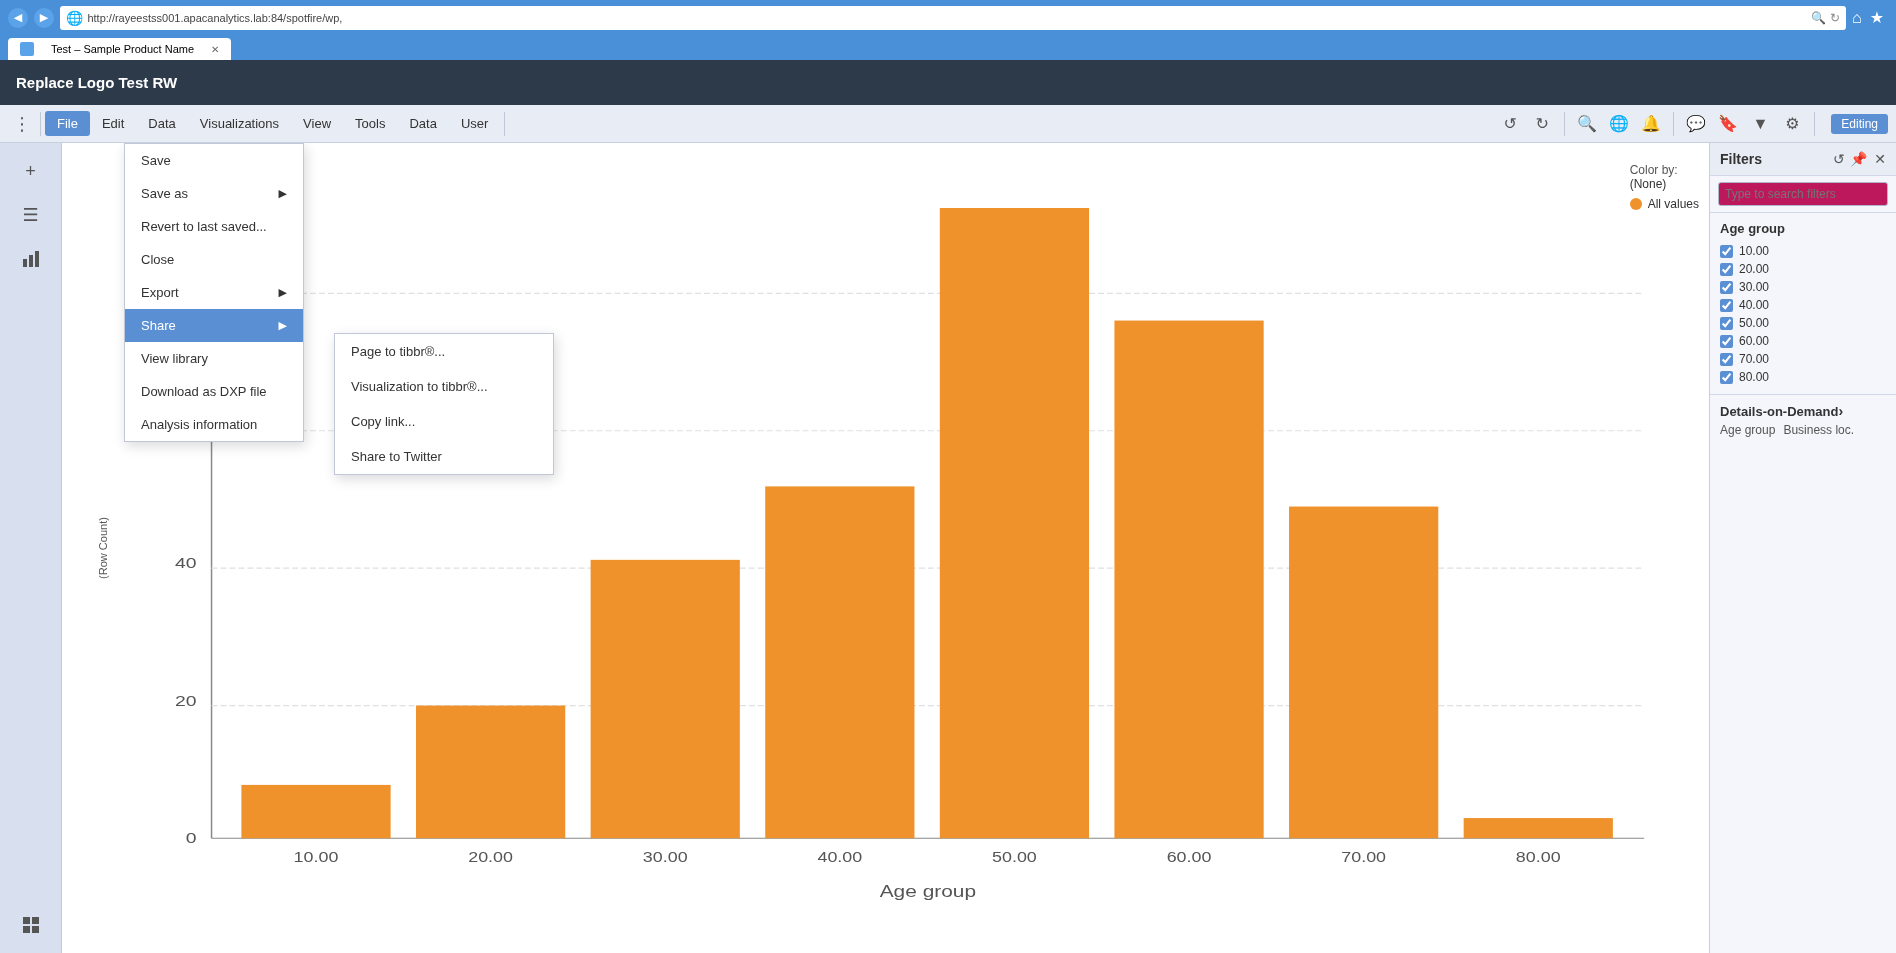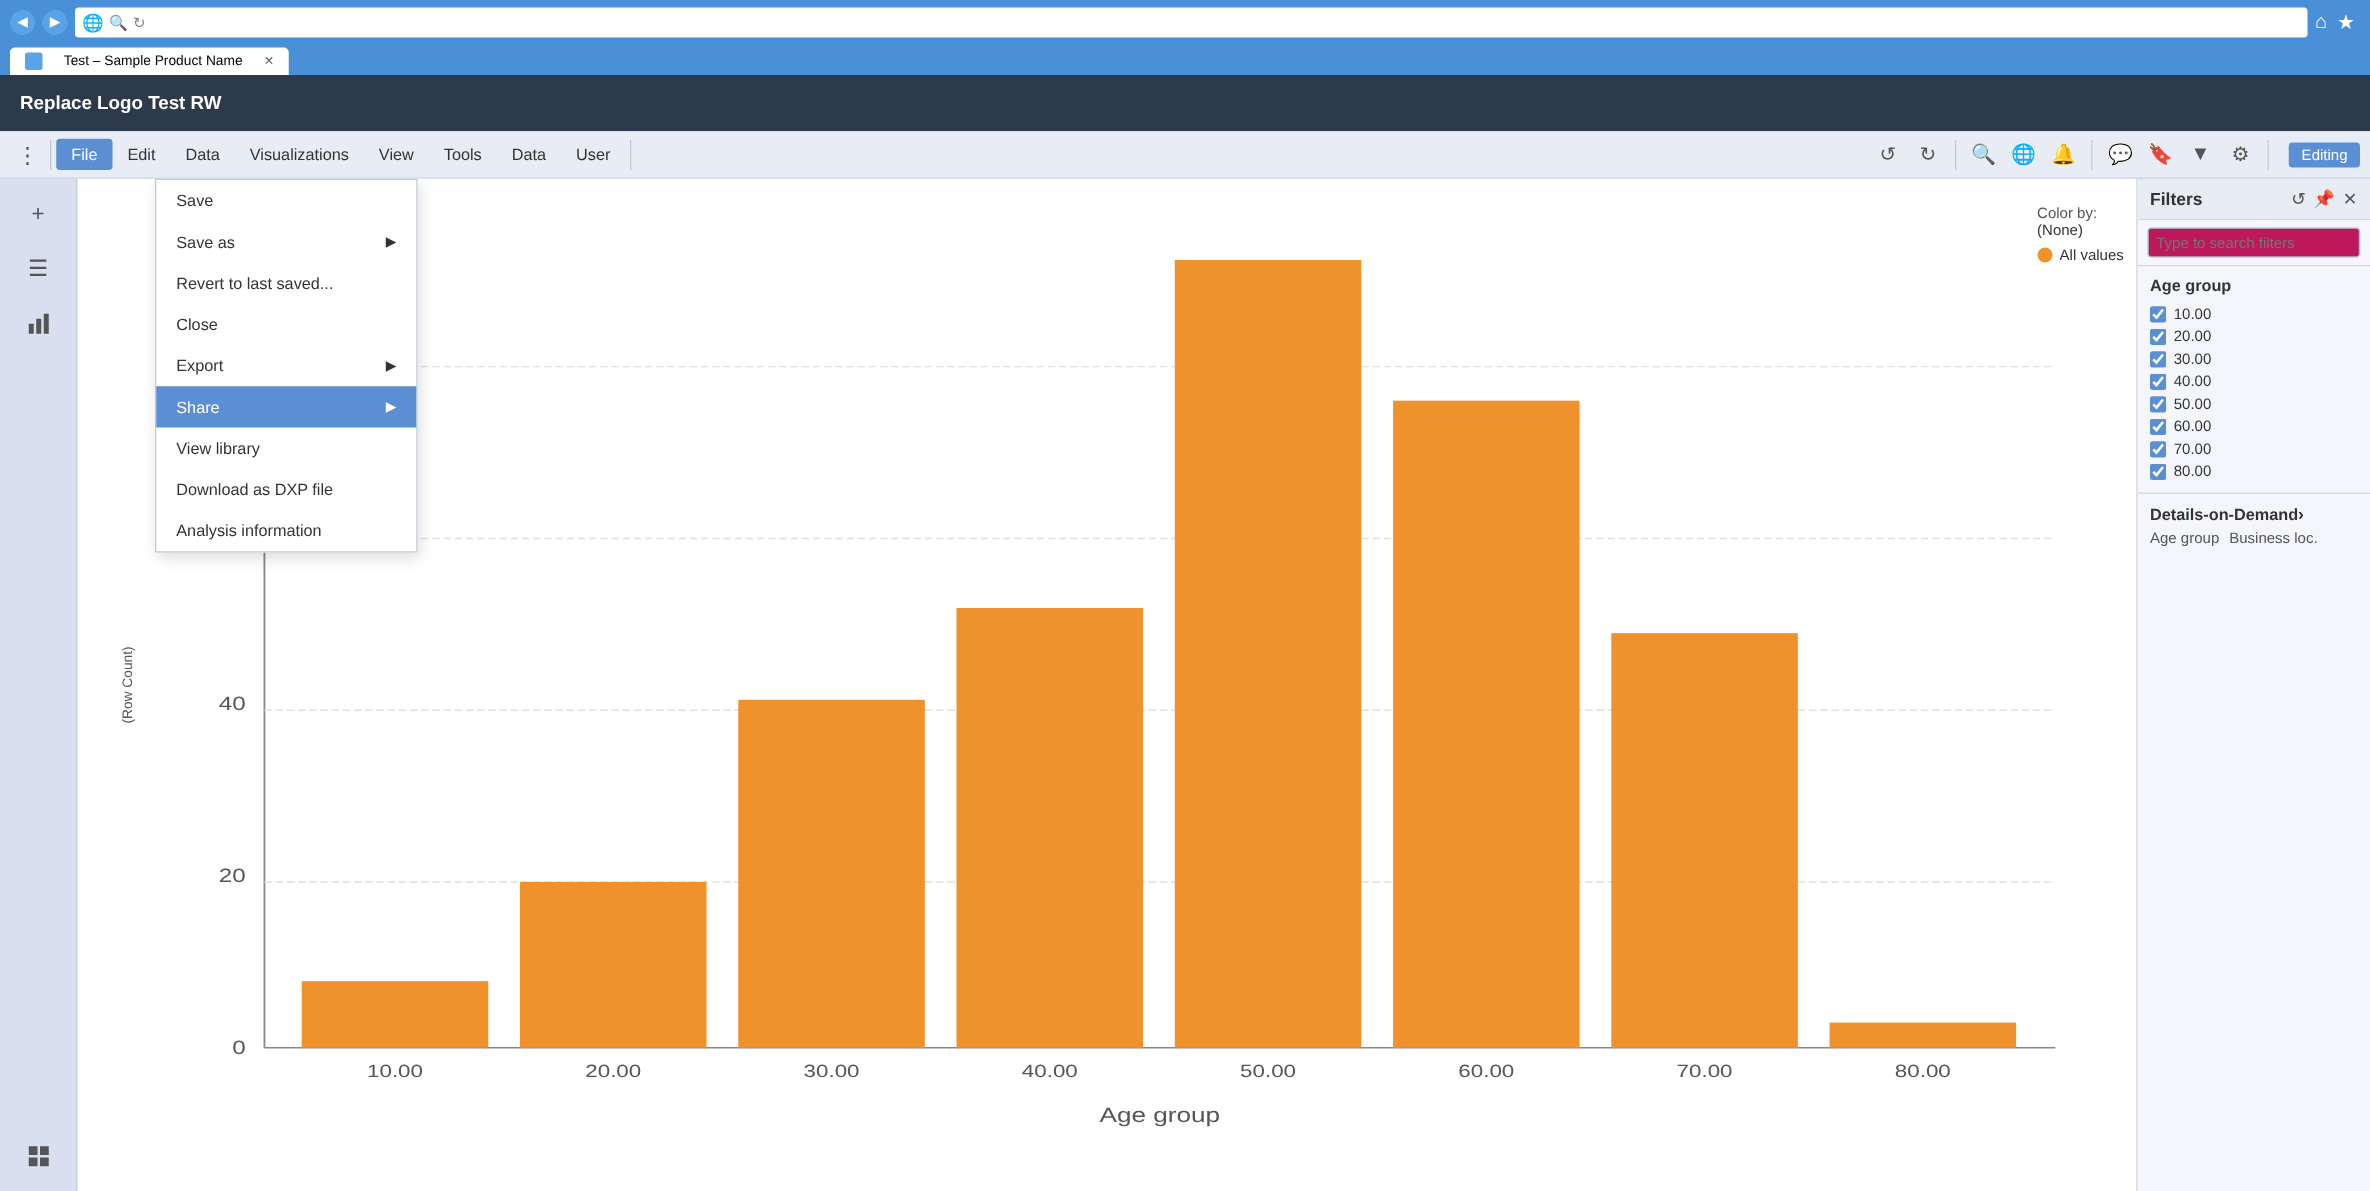--- a/index.html
+++ b/index.html
@@ -39,21 +39,21 @@
 
     
     .left-sidebar { width: 62px; background: #d8e0f0; display: flex; flex-direction: column; align-items: center; padding: 10px 0; gap: 8px; border-right: 1px solid #c0c8dc; }
     .sidebar-btn { width: 36px; height: 36px; display: flex; align-items: center; justify-content: center; cursor: pointer; border-radius: 4px; color: #555; font-size: 18px; }
     .sidebar-btn-bottom { margin-top: auto; }
 
     
     .chart-area { flex: 1; background: white; position: relative; overflow: hidden; }
 
     
-    .file-menu { position: absolute; top: 0; left: 62px; width: 210px; background: white; border: 1px solid #c0c8d8; box-shadow: 2px 4px 12px rgba(0,0,0,0.15); z-index: 100; }
+    .file-menu { position: absolute; top: 0; left: 62px; width: 180px; background: white; border: 1px solid #c0c8d8; box-shadow: 2px 4px 12px rgba(0,0,0,0.15); z-index: 100; }
     .file-menu-item { padding: 9px 16px; cursor: pointer; display: flex; align-items: center; justify-content: space-between; color: #333; font-size: 13px; }
     .file-menu-item.highlighted { background: #5b8fd4; color: white; }
     .file-menu-item .arrow { font-size: 11px; }
 
     
     .share-submenu { position: absolute; top: 0; left: 62px; margin-left: 210px; width: 220px; background: white; border: 1px solid #c0c8d8; box-shadow: 2px 4px 12px rgba(0,0,0,0.15); z-index: 101; }
     .share-submenu-item { padding: 10px 16px; cursor: pointer; color: #333; font-size: 13px; }
 
     
     .chart-svg-wrapper { position: absolute; top: 0; left: 0; right: 0; bottom: 0; padding: 20px 20px 20px 60px; }
@@ -81,20 +81,21 @@
   </style>
 </head>
 <body>
 
 <div class="browser-chrome">
   <div class="browser-top">
     <button class="browser-btn btn-back">◀</button>
     <button class="browser-btn btn-fwd">▶</button>
     <div class="address-bar">
       <span class="address-icon">🌐</span>
+      <span class="address-text">http://rayeestss001.apacanalytics.lab:84/spotfire/wp,</span>
       <span style="color:#888;font-size:12px;">🔍</span>
       <span style="color:#888;font-size:12px;cursor:pointer;">↻</span>
     </div>
     <div class="browser-right-icons">
       <span class="browser-right-icon">⌂</span>
       <span class="browser-right-icon">★</span>
     </div>
   </div>
   <div class="browser-tabs">
     <div class="browser-tab">
@@ -188,20 +189,34 @@
         <span>View library</span>
       </div>
       <div class="file-menu-item">
         <span>Download as DXP file</span>
       </div>
       <div class="file-menu-item">
         <span>Analysis information</span>
       </div>
     </div>
 
+    <div class="share-submenu" style="top: calc(5 * 38px - 20px); margin-left: 0; left: 272px; top: 190px;">
+      <div class="share-submenu-item">
+        <span>Page to tibbr®...</span>
+      </div>
+      <div class="share-submenu-item">
+        <span>Visualization to tibbr®...</span>
+      </div>
+      <div class="share-submenu-item">
+        <span>Copy link...</span>
+      </div>
+      <div class="share-submenu-item">
+        <span>Share to Twitter</span>
+      </div>
+    </div>
 
     <div class="chart-svg-wrapper">
       <div class="y-axis-label" style="position:absolute;left:10px;top:50%;transform:translateY(-50%) rotate(-90deg);font-size:11px;color:#555;white-space:nowrap;">(Row Count)</div>
       <svg width="100%" height="100%" viewBox="0 0 1050 650" preserveAspectRatio="none">
 
         <line x1="60" y1="10" x2="60" y2="570" stroke="#888" stroke-width="1"></line>
 
         <line x1="60" y1="570" x2="1020" y2="570" stroke="#888" stroke-width="1"></line>
 
         <text x="50" y="574" text-anchor="end" font-size="13" fill="#555">0</text>

